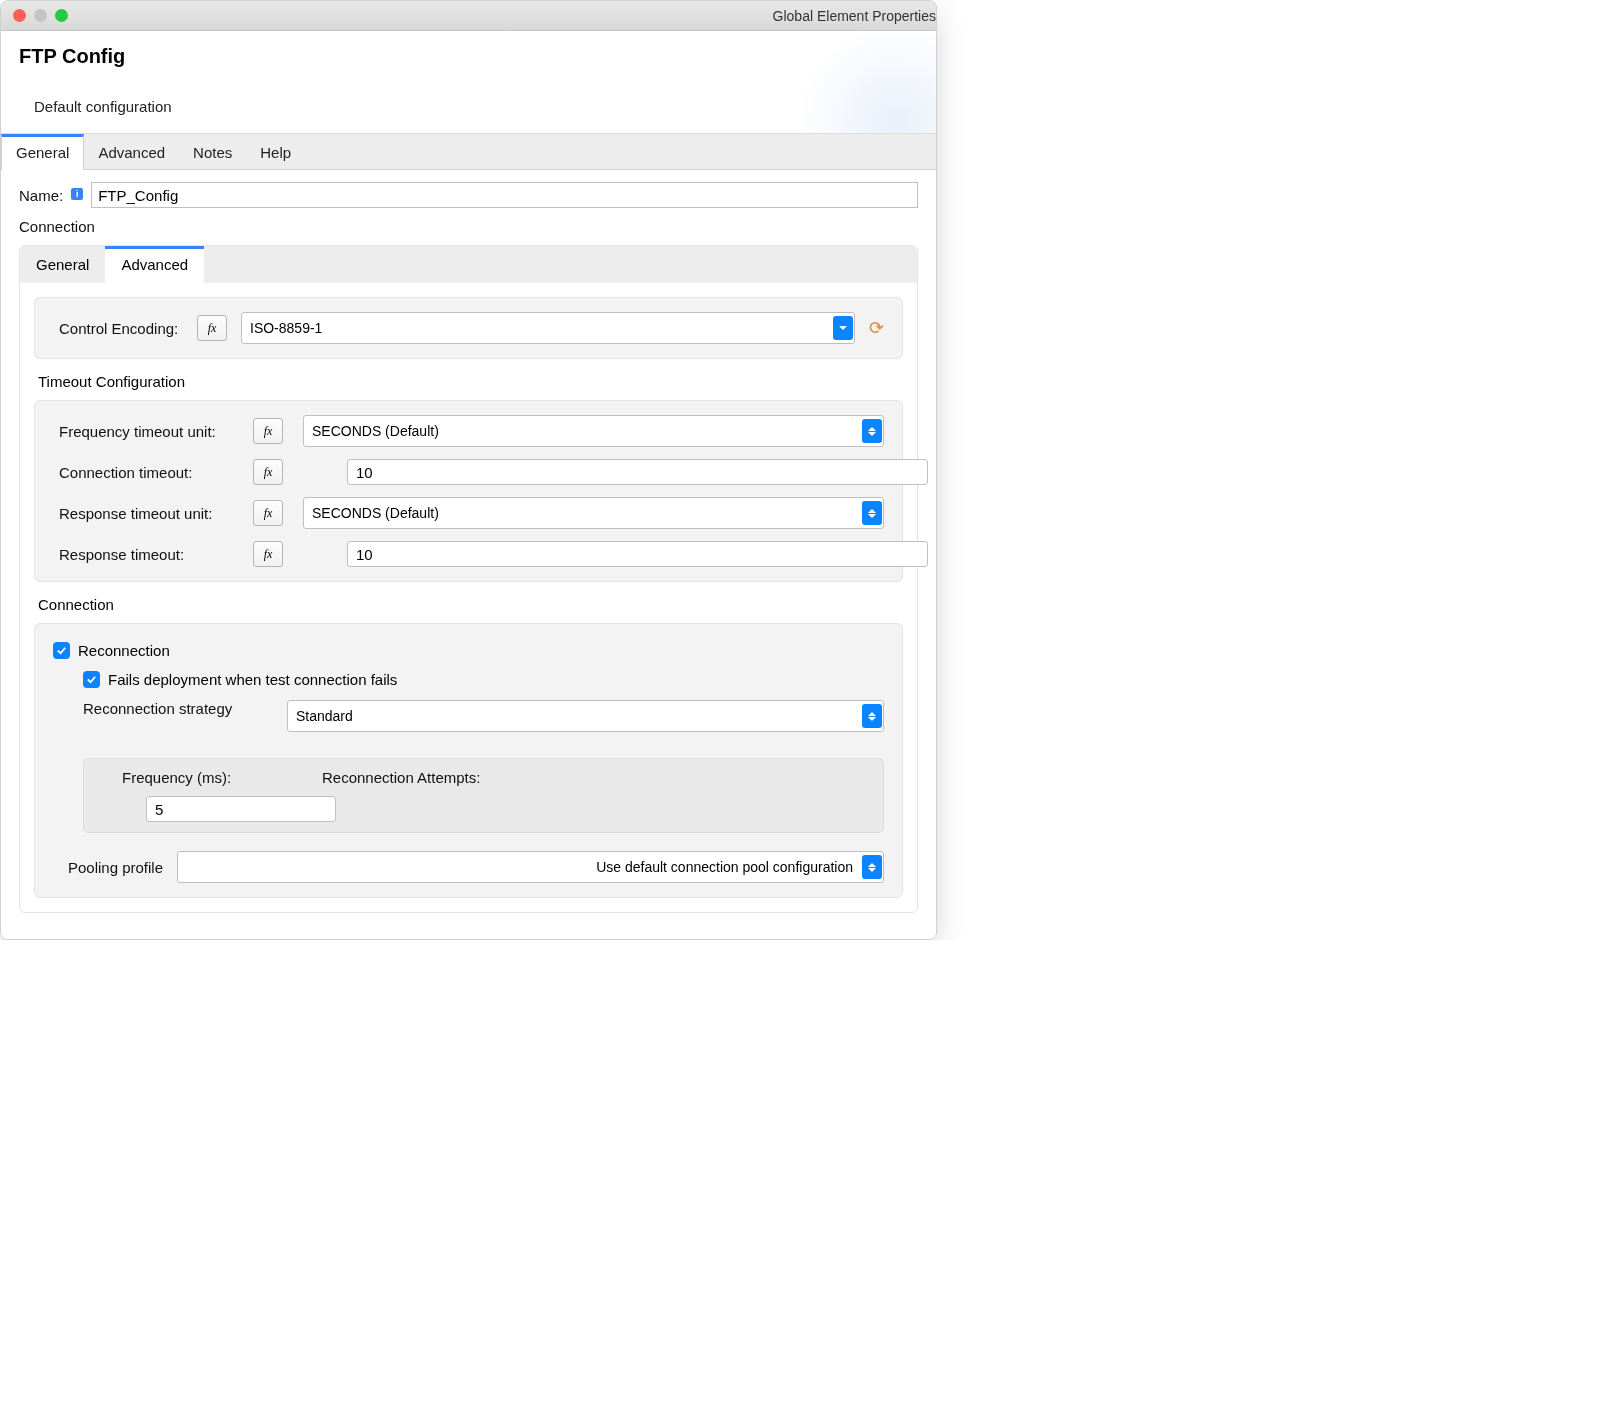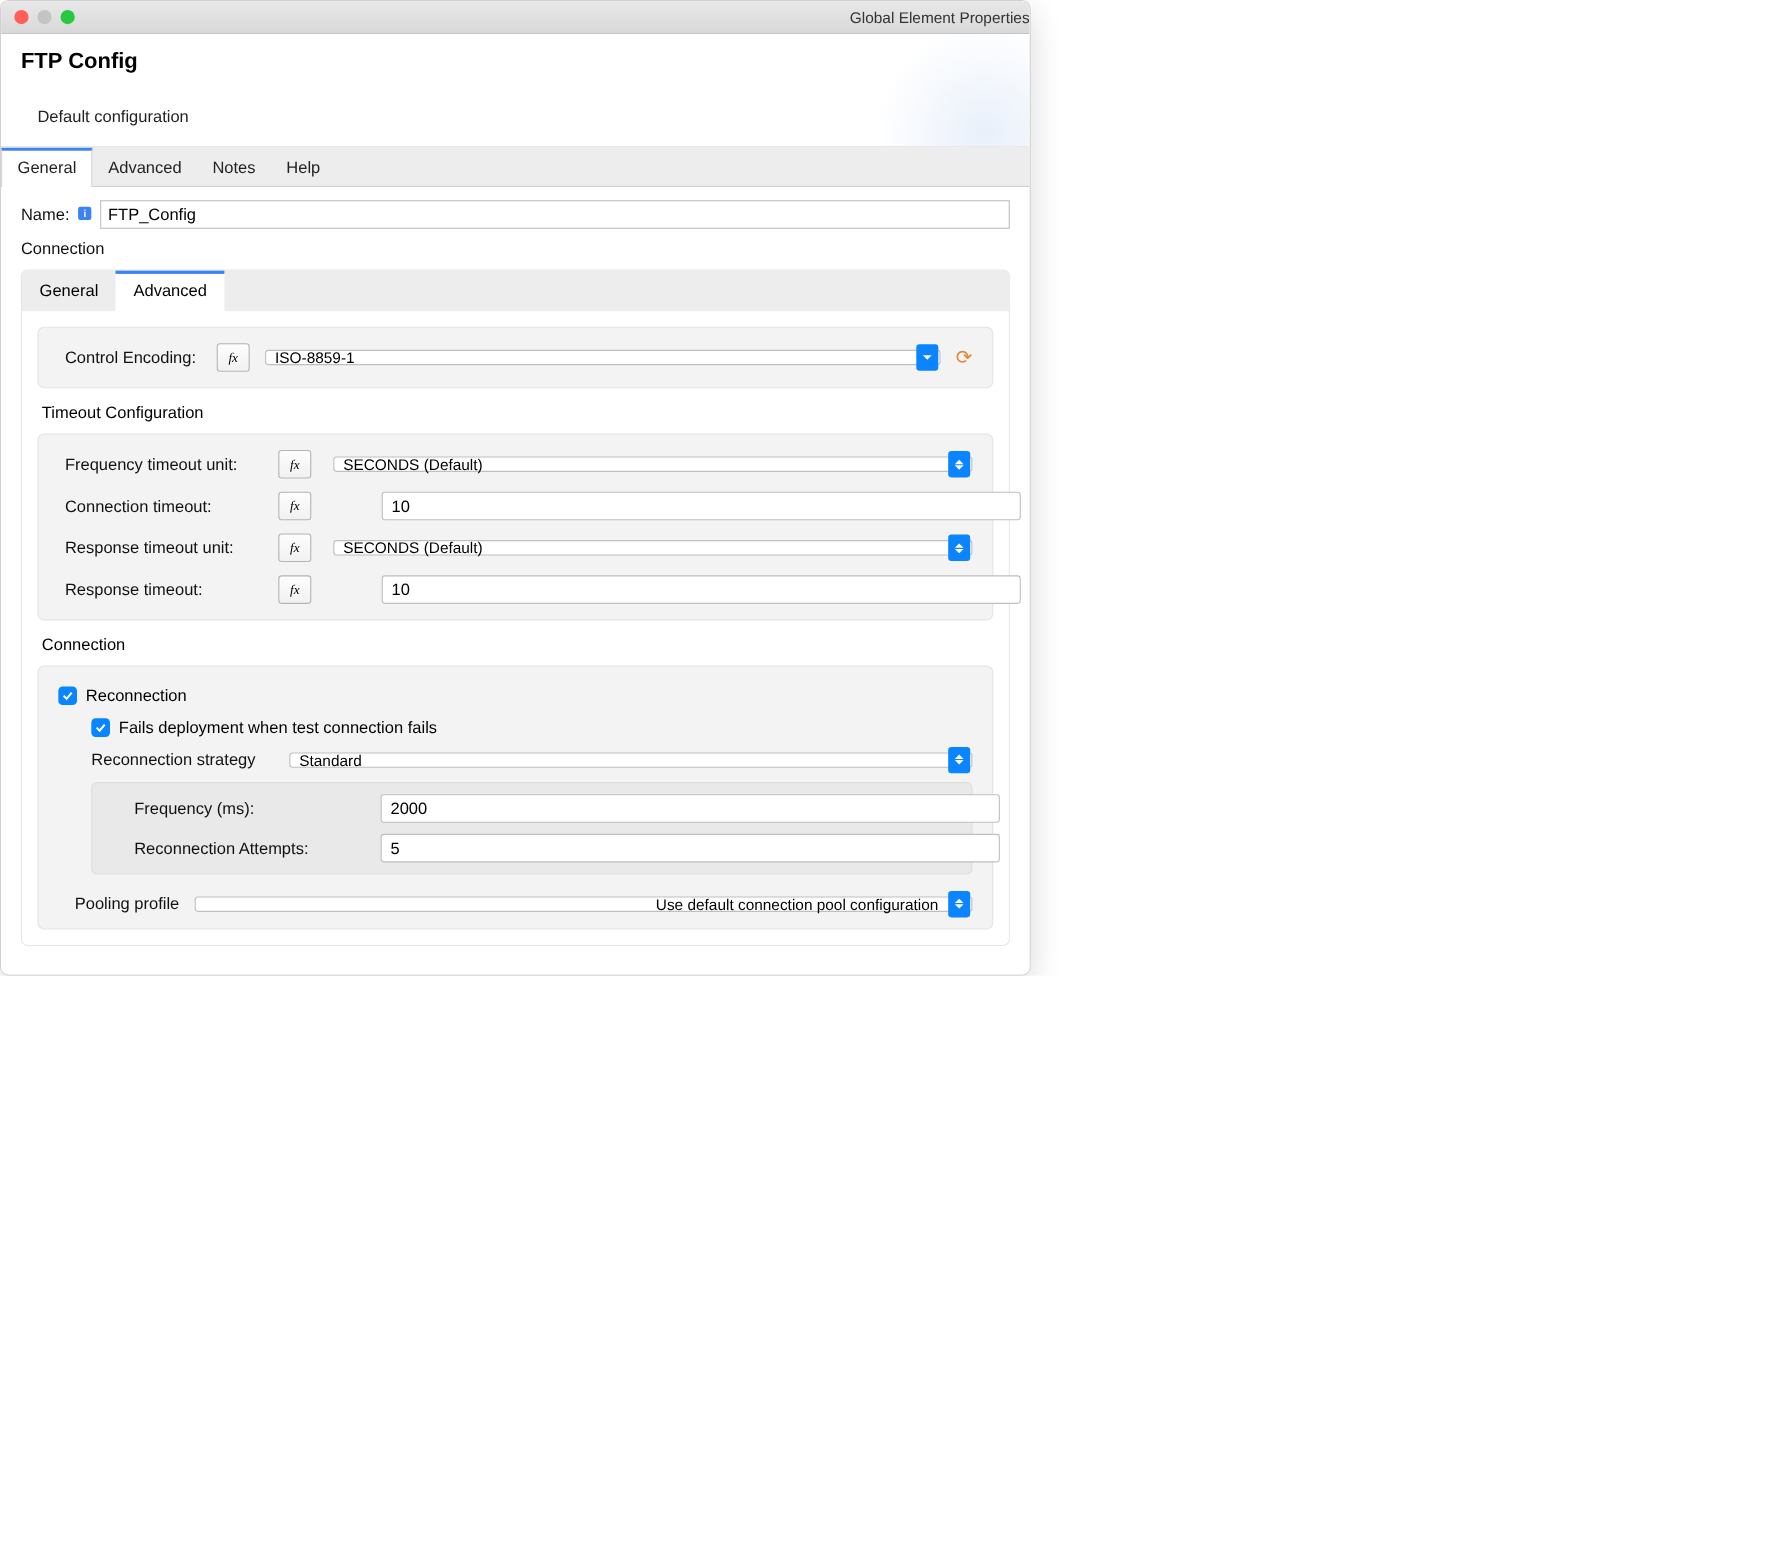--- a/index.html
+++ b/index.html
@@ -199,21 +199,21 @@
       font-size: 12px;
       cursor: pointer;
       border-radius: 3px;
     }
     .select-wrap {
       position: relative;
       display: flex;
       align-items: center;
       border: 1px solid #bfbfbf;
       background: #fff;
-      height: 14px;
+      height: 32px;
       border-radius: 3px;
     }
     .select-wrap .sel-text {
       flex: 1;
       padding: 0 8px;
       font-size: 14px;
     }
     .select-caret {
       width: 20px;
       height: 24px;
@@ -271,23 +271,22 @@
       display: flex;
       align-items: center;
       margin: 4px 0 12px 0;
       font-size: 15px;
     }
     .nested {
       margin-left: 30px;
     }
     .recon-strategy-row {
       display: flex;
-      align-items: center;
-      gap: 0;
-      margin-bottom: 12px;
+      gap: 24px;
+      margin-bottom: 26px;
     }
     .recon-strategy-row .label { width: 180px; }
     .recon-strategy-row .select-wrap { flex: 1; }
     .freq-block {
       background: #e9e9e9;
       border: 1px solid #ddd;
       border-radius: 5px;
       padding: 10px 18px;
       display: grid;
       grid-template-columns: 190px 1fr;
@@ -426,21 +425,20 @@
                 <span class="sel-text">Standard</span>
                 <div class="select-caret">
                     <span class="up"></span>
                     <span class="down"></span>
                   </div>
               </div>
             </div>
 
             <div class="freq-block">
               <span class="label">Frequency (ms):</span>
-              <input class="plain-input" type="text" value="2000" style="">
               <span class="label">Reconnection Attempts:</span>
               <input class="plain-input" type="text" value="5" style="">
             </div>
           </div>
 
           <div class="pooling-row">
             <span class="label">Pooling profile</span>
             <div class="select-wrap">
               <span class="sel-text">Use default connection pool configuration</span>
               <div class="select-caret">

